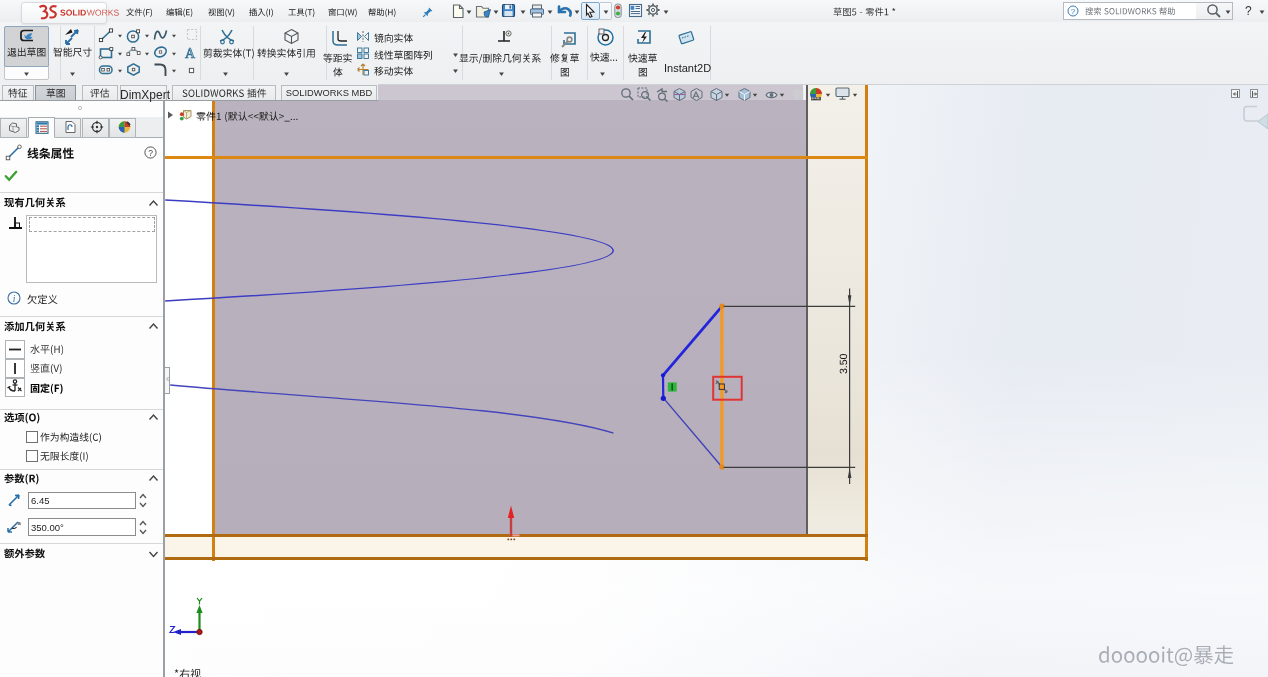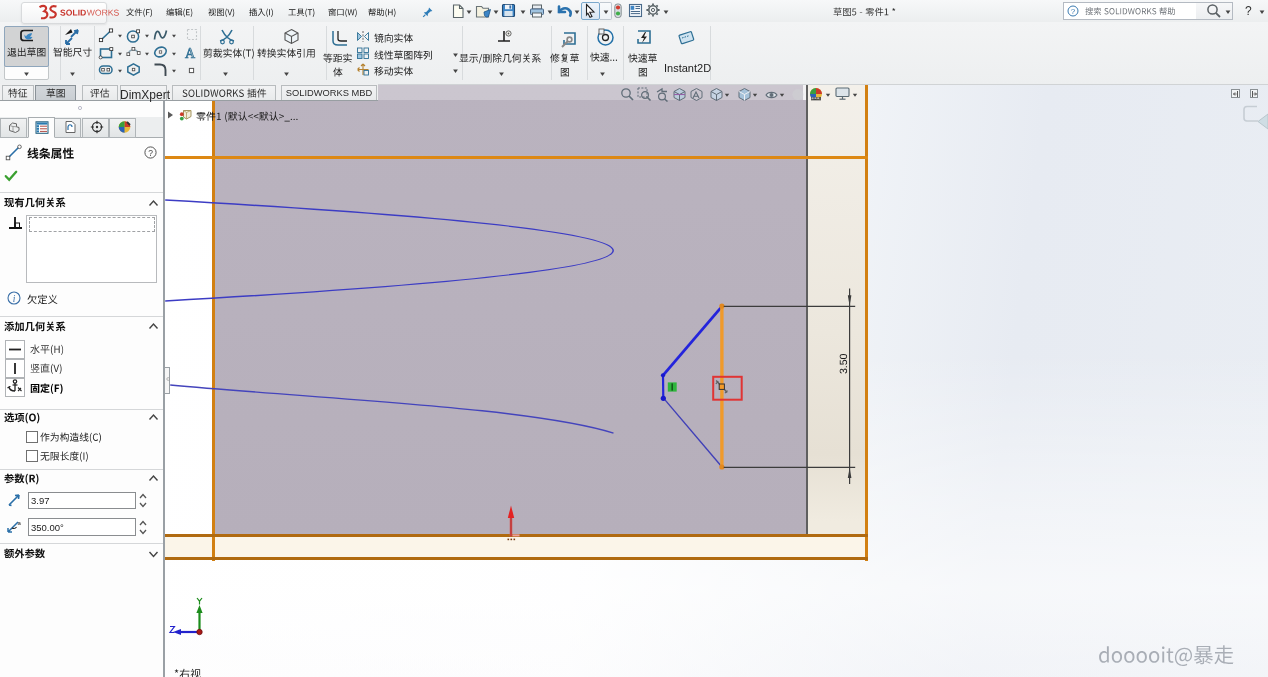--- a/index.html
+++ b/index.html
@@ -502,21 +502,21 @@
       <path d="M 6.3 -2.9 C 5.4 -2.3 3.8 -1.9 2.5 -1.7 C 2.7 -1.4 3 -1.1 3.1 -0.8 C 4.6 -1.1 6.2 -1.7 7.2 -2.5 Z M 7.5 -1.8 C 6.4 -0.8 4.2 -0.3 1.8 -0.1 C 2 0.2 2.2 0.6 2.3 0.9 C 5 0.6 7.2 0 8.6 -1.3 Z M 5.3 -4.1 C 4.8 -3.8 4 -3.5 3.2 -3.3 C 3.5 -3.6 3.9 -4 4.1 -4.4 H 6.2 C 7 -3.3 8.1 -2.3 9.3 -1.8 C 9.5 -2 9.8 -2.5 10.1 -2.7 C 9.2 -3.1 8.3 -3.7 7.6 -4.4 H 9.9 V -5.4 H 4.7 C 4.8 -5.7 4.9 -5.9 5 -6.1 L 7.9 -6.3 C 8.1 -6 8.3 -5.8 8.5 -5.6 L 9.6 -6.2 C 9 -6.9 7.9 -7.8 7.1 -8.4 L 6.1 -7.8 C 6.3 -7.7 6.6 -7.5 6.8 -7.2 L 4 -7.2 C 4.3 -7.5 4.6 -8 4.9 -8.4 L 3.5 -8.8 C 3.3 -8.3 3 -7.6 2.6 -7.1 L 0.8 -7.1 L 1 -6 L 3.7 -6.1 C 3.6 -5.9 3.5 -5.6 3.3 -5.4 H 0.5 V -4.4 H 2.6 C 2 -3.6 1.1 -3 0.1 -2.6 C 0.4 -2.4 0.8 -1.9 1 -1.7 C 1.7 -2 2.3 -2.4 2.8 -2.9 C 3 -2.7 3.1 -2.5 3.2 -2.4 C 4.3 -2.6 5.5 -3 6.3 -3.6 Z M 16.6 -8.8 C 16.4 -6.9 15.9 -5.2 15 -4.1 C 15.2 -3.9 15.6 -3.6 15.8 -3.4 L 16 -3.2 C 16.1 -3.4 16.3 -3.7 16.4 -4 C 16.6 -3.2 16.9 -2.5 17.1 -1.9 C 16.7 -1.3 16.1 -0.8 15.3 -0.4 C 15.1 -0.5 14.8 -0.7 14.5 -0.9 C 14.7 -1.3 14.9 -1.8 15 -2.4 H 15.8 V -3.4 H 13.4 L 13.6 -3.9 L 13.2 -4 H 13.8 V -5.2 C 14.2 -4.9 14.7 -4.5 14.9 -4.3 L 15.5 -5.2 C 15.3 -5.3 14.6 -5.8 14.1 -6 H 15.8 V -7 H 14.8 C 15.1 -7.3 15.4 -7.8 15.7 -8.2 L 14.6 -8.6 C 14.5 -8.2 14.2 -7.7 14 -7.3 L 14.6 -7 H 13.8 V -8.8 H 12.7 V -7 H 11.8 L 12.5 -7.3 C 12.4 -7.7 12.1 -8.2 11.9 -8.6 L 11 -8.2 C 11.2 -7.8 11.4 -7.4 11.5 -7 H 10.7 V -6 H 12.3 C 11.8 -5.5 11.1 -5 10.5 -4.7 C 10.7 -4.5 11 -4.1 11.1 -3.9 C 11.7 -4.1 12.2 -4.6 12.7 -5 V -4.1 L 12.5 -4.1 L 12.1 -3.4 H 10.6 V -2.4 H 11.6 C 11.3 -1.9 11.1 -1.4 10.9 -1.1 L 11.9 -0.7 L 12.1 -0.9 L 12.6 -0.6 C 12.1 -0.4 11.5 -0.2 10.7 -0.1 C 10.9 0.2 11.1 0.6 11.1 0.9 C 12.2 0.7 13.1 0.4 13.7 -0.1 C 14.1 0.2 14.5 0.5 14.8 0.7 L 15.2 0.3 C 15.4 0.5 15.6 0.8 15.6 1 C 16.5 0.5 17.2 -0 17.8 -0.7 C 18.3 -0.1 18.8 0.5 19.5 0.9 C 19.7 0.6 20.1 0.1 20.4 -0.2 C 19.7 -0.6 19.1 -1.1 18.6 -1.9 C 19.1 -2.9 19.5 -4.2 19.7 -5.7 H 20.3 V -6.9 H 17.5 C 17.7 -7.4 17.8 -8 17.9 -8.6 Z M 12.8 -2.4 H 13.8 C 13.8 -2 13.6 -1.7 13.5 -1.4 C 13.2 -1.6 12.9 -1.7 12.6 -1.8 Z M 18.4 -5.7 C 18.3 -4.8 18.1 -4 17.9 -3.3 C 17.6 -4.1 17.4 -4.9 17.2 -5.7 Z M 23 2.1 24 1.7 C 23.1 0.2 22.7 -1.6 22.7 -3.2 C 22.7 -4.9 23.1 -6.7 24 -8.2 L 23 -8.6 C 22 -7 21.5 -5.3 21.5 -3.2 C 21.5 -1.2 22 0.5 23 2.1 Z M 27 -4.1 V -6.4 H 27.9 C 28.9 -6.4 29.5 -6.1 29.5 -5.3 C 29.5 -4.5 28.9 -4.1 27.9 -4.1 Z M 29.6 -0 H 31.3 L 29.5 -3.1 C 30.4 -3.5 31 -4.2 31 -5.3 C 31 -7.1 29.7 -7.6 28.1 -7.6 H 25.4 V -0 H 27 V -2.9 H 28 Z M 33 2.1 C 34 0.5 34.5 -1.2 34.5 -3.2 C 34.5 -5.3 34 -7 33 -8.6 L 32.1 -8.2 C 32.9 -6.7 33.3 -4.9 33.3 -3.2 C 33.3 -1.6 32.9 0.2 32.1 1.7 Z" fill="#111"></path>
     </svg>
     <svg style="position:absolute;left:148px;top:474px;z-index:3;" width="11" height="9" viewBox="0 0 11 9">
       <path d="M1.5 6.5 L5.5 2 L9.5 6.5" fill="none" stroke="#444" stroke-width="1.4"></path>
     </svg>
     <svg style="position:absolute;left:6px;top:492px;z-index:3;" width="17" height="17" viewBox="0 0 17 17">
       <path d="M3 13 L13 3 M13 3 L9 3.5 M13 3 L12.5 7" stroke="#2a6fa8" stroke-width="1.6" fill="none"></path>
       <path d="M3 13 L5.5 13.5" stroke="#2a6fa8" stroke-width="1.6"></path>
     </svg>
     <div style="position:absolute;left:27.6px;top:491.7px;width:108px;height:17.5px;background:#fff;border:1px solid #8a8d90;z-index:1"></div>
-    <div style="position:absolute;left:31px;top:495px;font-size:9.5px;color:#222;z-index:3">3.97</div>
+    <div style="position:absolute;left:31px;top:495px;font-size:9.5px;color:#222;z-index:3">6.45</div>
     <svg style="position:absolute;left:138px;top:492px;z-index:3;" width="10" height="17" viewBox="0 0 10 17">
       <path d="M2 6 L5 2.5 L8 6" fill="none" stroke="#555" stroke-width="1.3"></path>
       <path d="M2 11 L5 14.5 L8 11" fill="none" stroke="#555" stroke-width="1.3"></path>
     </svg>
     <svg style="position:absolute;left:5px;top:518px;z-index:3;" width="18" height="18" viewBox="0 0 18 18">
       <path d="M3 14 L13 4 M3 14 H7 M3 14 V10" stroke="#2a6fa8" stroke-width="1.5" fill="none"></path>
       <path d="M7 10 C9 11 10.5 10.5 11.5 9" stroke="#222" stroke-width="1.1" fill="none"></path>
       <text x="12.5" y="7" font-size="6" fill="#222" font-family="Liberation Sans">a</text>
     </svg>
     <div style="position:absolute;left:27.6px;top:518px;width:108px;height:17.5px;background:#fff;border:1px solid #8a8d90;z-index:1"></div>

